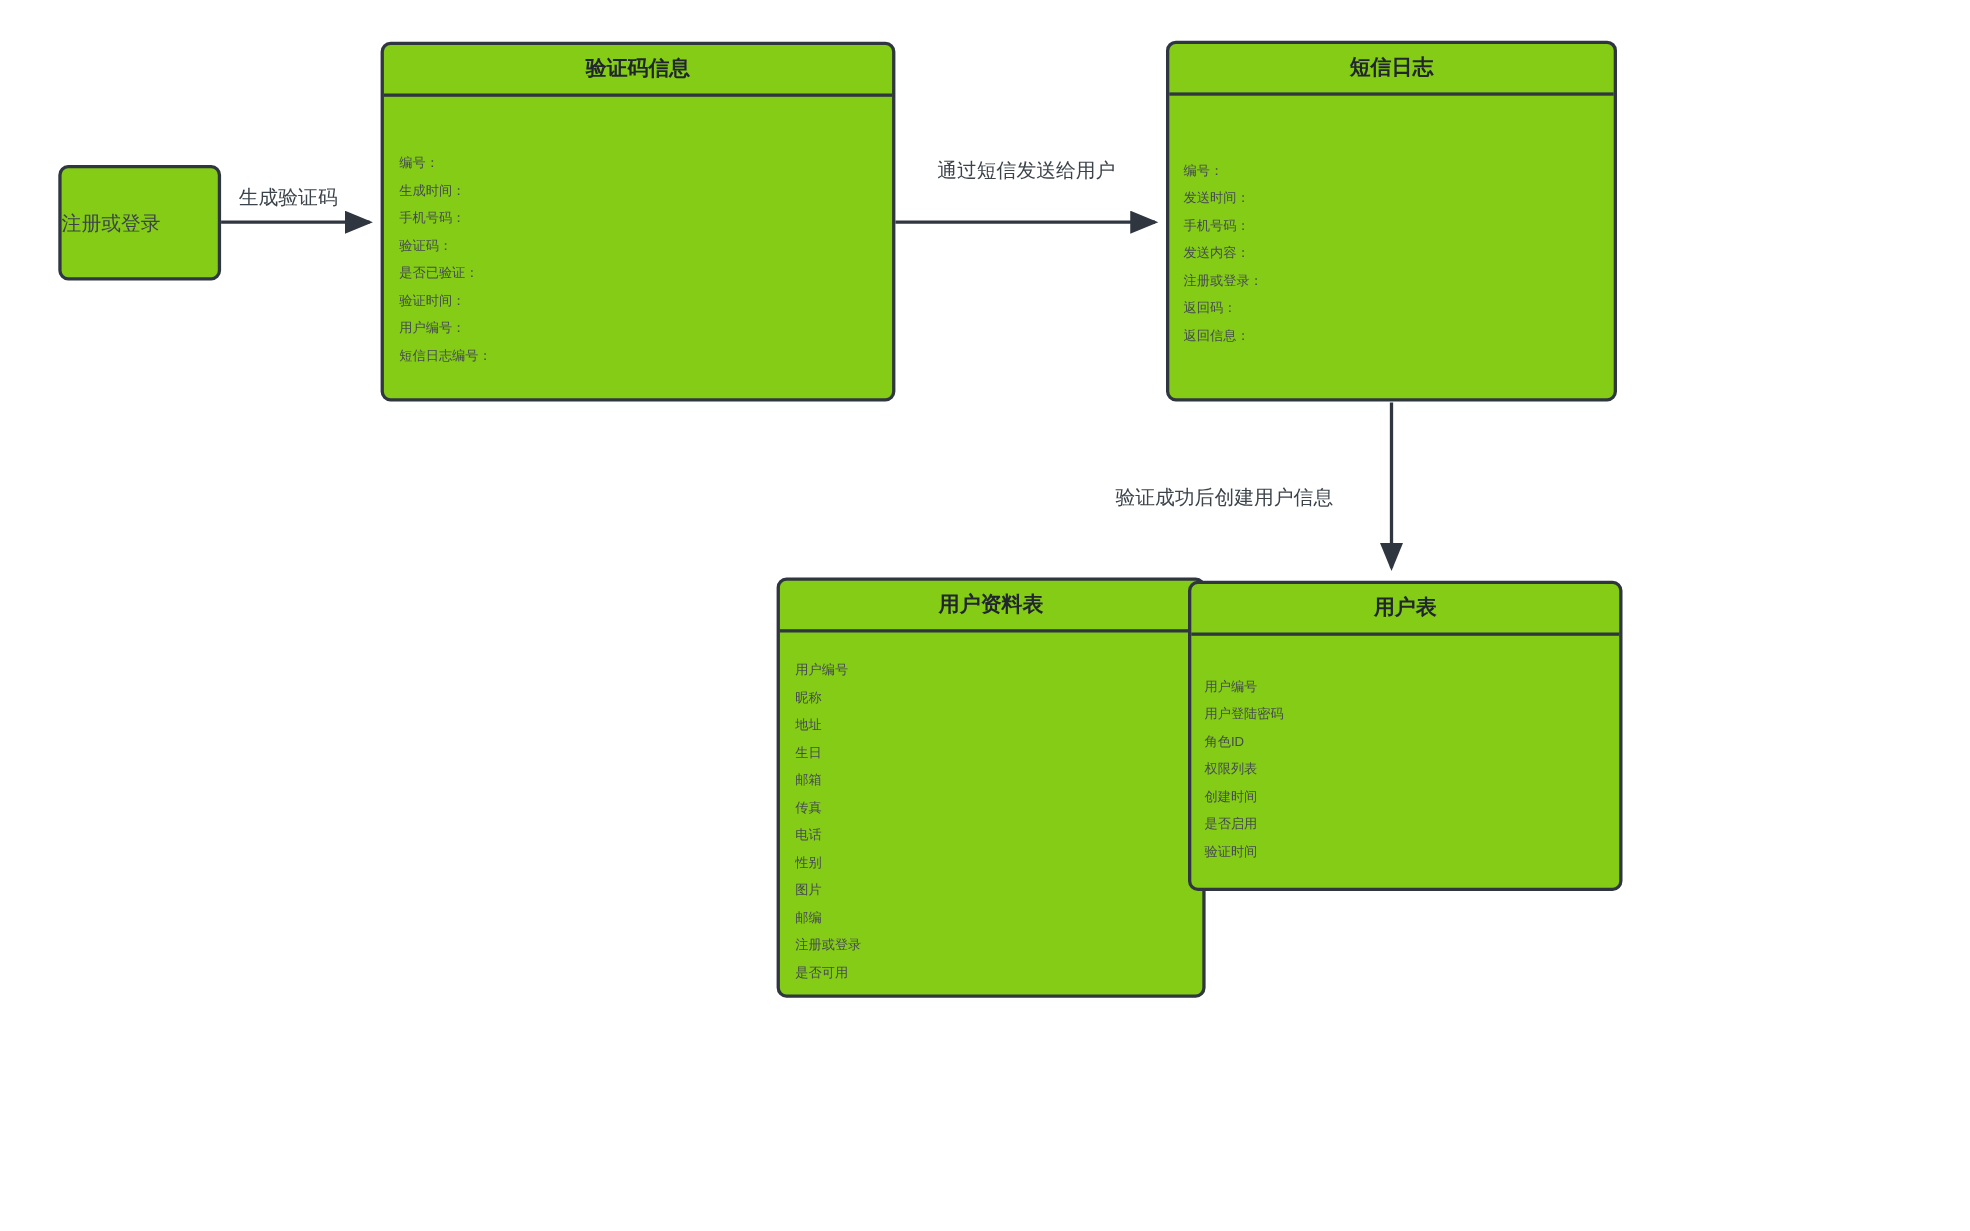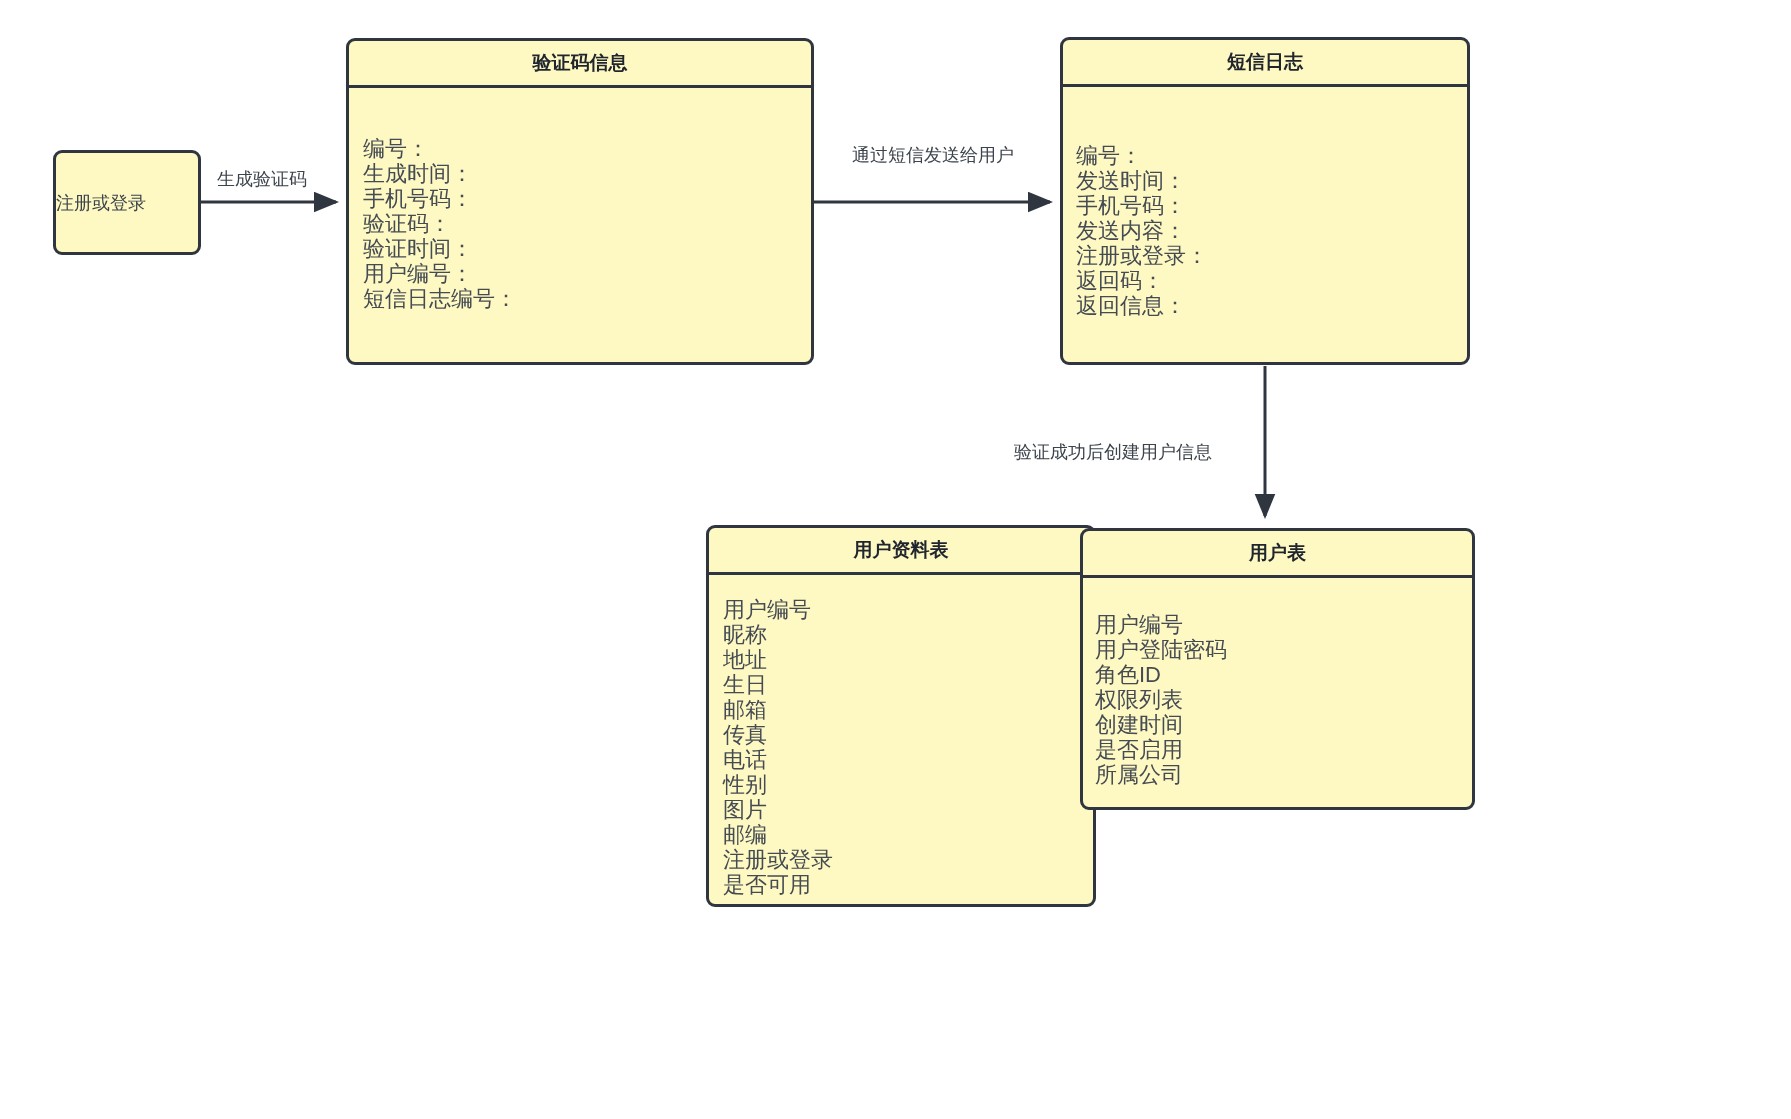--- a/index.html
+++ b/index.html
@@ -17,42 +17,42 @@
   }
   .edges-svg {
     position: absolute;
     left: 0; top: 0;
     width: 1791px;
     height: 1119px;
   }
   .node {
     position: absolute;
     box-sizing: border-box;
-    background: #fef9c3;
+    background: #84cc16;
     border: 3px solid #2f3640;
     border-radius: 9px;
   }
   .node-simple {
     display: flex;
     align-items: center;
     justify-content: flex-start;
     font-size: 18px;
     color: #3c434b;
   }
   .node-header {
     height: 44px;
     line-height: 44px;
     text-align: center;
     font-weight: bold;
     font-size: 19px;
     color: #21262e;
     border-bottom: 3px solid #2f3640;
   }
   .node-body {
-    font-size: 22px;
+    font-size: 12px;
     color: #454b52;
     box-sizing: border-box;
   }
   .field-line {
     line-height: 25px;
     white-space: pre;
   }
   .lh26 .field-line { line-height: 25px; }
   .edge-label {
     position: absolute;
@@ -102,20 +102,21 @@
     <span>注册或登录</span>
   </div>
 
   <div class="node" id="node-captcha">
     <div class="node-header">验证码信息</div>
     <div class="node-body lh26">
         <div class="field-line">编号：</div>
         <div class="field-line">生成时间：</div>
         <div class="field-line">手机号码：</div>
         <div class="field-line">验证码：</div>
+        <div class="field-line">是否已验证：</div>
         <div class="field-line">验证时间：</div>
         <div class="field-line">用户编号：</div>
         <div class="field-line">短信日志编号：</div>
       </div>
   </div>
 
   <div class="node" id="node-smslog">
     <div class="node-header">短信日志</div>
     <div class="node-body">
         <div class="field-line">编号：</div>
@@ -148,17 +149,17 @@
 
   <div class="node" id="node-usertable">
     <div class="node-header">用户表</div>
     <div class="node-body">
         <div class="field-line">用户编号</div>
         <div class="field-line">用户登陆密码</div>
         <div class="field-line">角色ID</div>
         <div class="field-line">权限列表</div>
         <div class="field-line">创建时间</div>
         <div class="field-line">是否启用</div>
-        <div class="field-line">所属公司</div>
+        <div class="field-line">验证时间</div>
       </div>
   </div>
 
 </div>
 
 </body></html>

